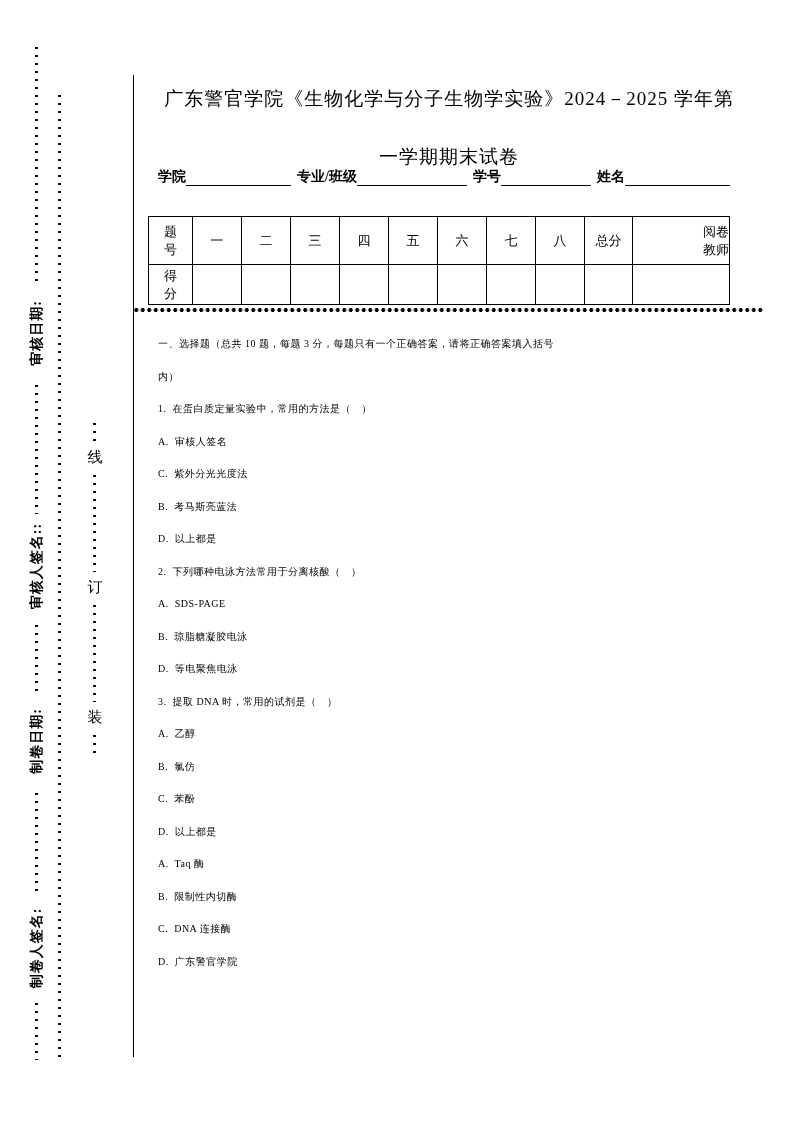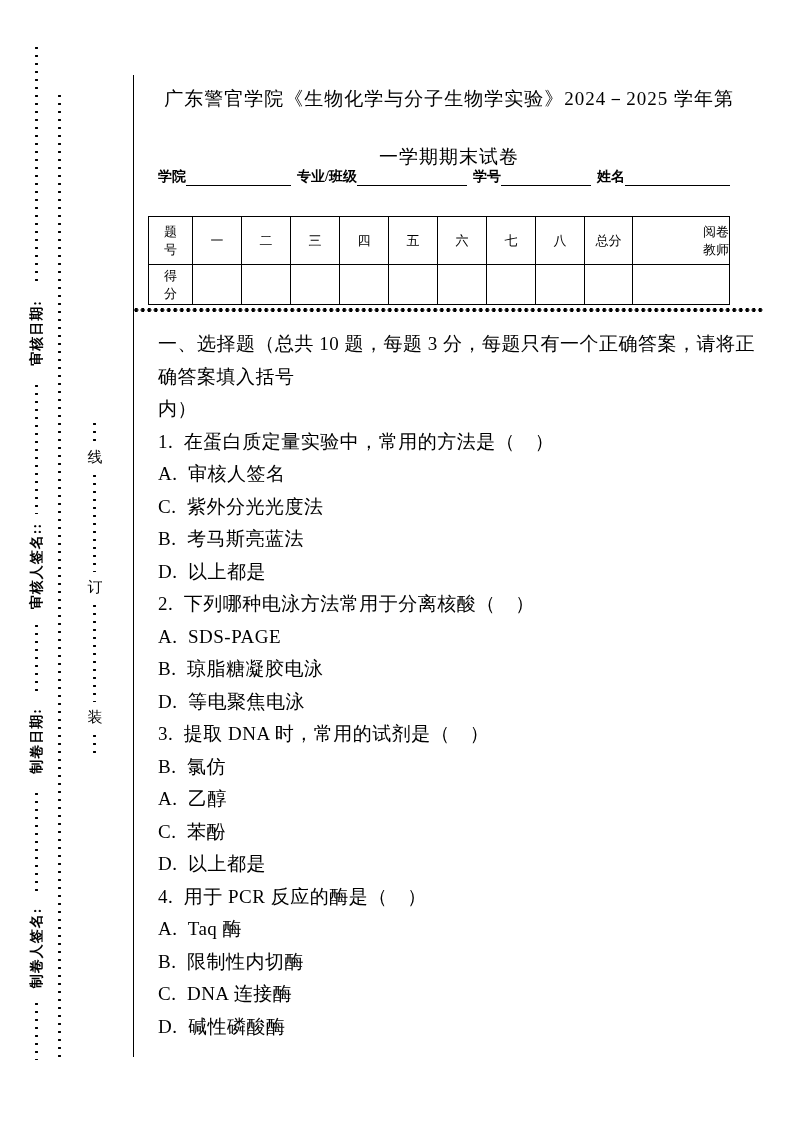--- a/index.html
+++ b/index.html
@@ -59,21 +59,21 @@
   .c0{width:44px;} .cn{width:49px;} .c9{width:48px;} .c10{width:97px;text-align:right;}
 
   .dotsep {
     position:absolute; left:133px; top:307px; width:630px; height:6px;
     background-image:radial-gradient(circle, #000 1.8px, transparent 2.1px);
     background-size:6.5px 6px; background-repeat:repeat-x; background-position:left center;
   }
 
   .qa-block {
     position:absolute; left:158px; top:328px; width:600px;
-    font-size:19px; line-height:32.5px; letter-spacing:0.5px;
+    font-size:10px; line-height:32.5px; letter-spacing:0.5px;
   }
   .line { white-space:pre-wrap; }
 
   .footer {
     position:absolute; left:133px; top:1068px; width:630px;
     text-align:center; font-size:14px; font-weight:bold;
   }
 </style>
 </head>
 <body>
@@ -162,26 +162,25 @@
     <div class="line">C.  紫外分光光度法</div>
     <div class="line">B.  考马斯亮蓝法</div>
     <div class="line">D.  以上都是</div>
 
     <div class="line">2.  下列哪种电泳方法常用于分离核酸（　）</div>
     <div class="line">A.  SDS-PAGE</div>
     <div class="line">B.  琼脂糖凝胶电泳</div>
     <div class="line">D.  等电聚焦电泳</div>
 
     <div class="line">3.  提取 DNA 时，常用的试剂是（　）</div>
+    <div class="line">A.  乙醇</div>
     <div class="line">B.  氯仿</div>
-    <div class="line">A.  乙醇</div>
     <div class="line">C.  苯酚</div>
     <div class="line">D.  以上都是</div>
 
-    <div class="line">4.  用于 PCR 反应的酶是（　）</div>
     <div class="line">A.  Taq 酶</div>
     <div class="line">B.  限制性内切酶</div>
     <div class="line">C.  DNA 连接酶</div>
-    <div class="line">D.  碱性磷酸酶</div>
+    <div class="line">D.  广东警官学院</div>
   </div>
 
 
 </div>
 
 </body></html>

